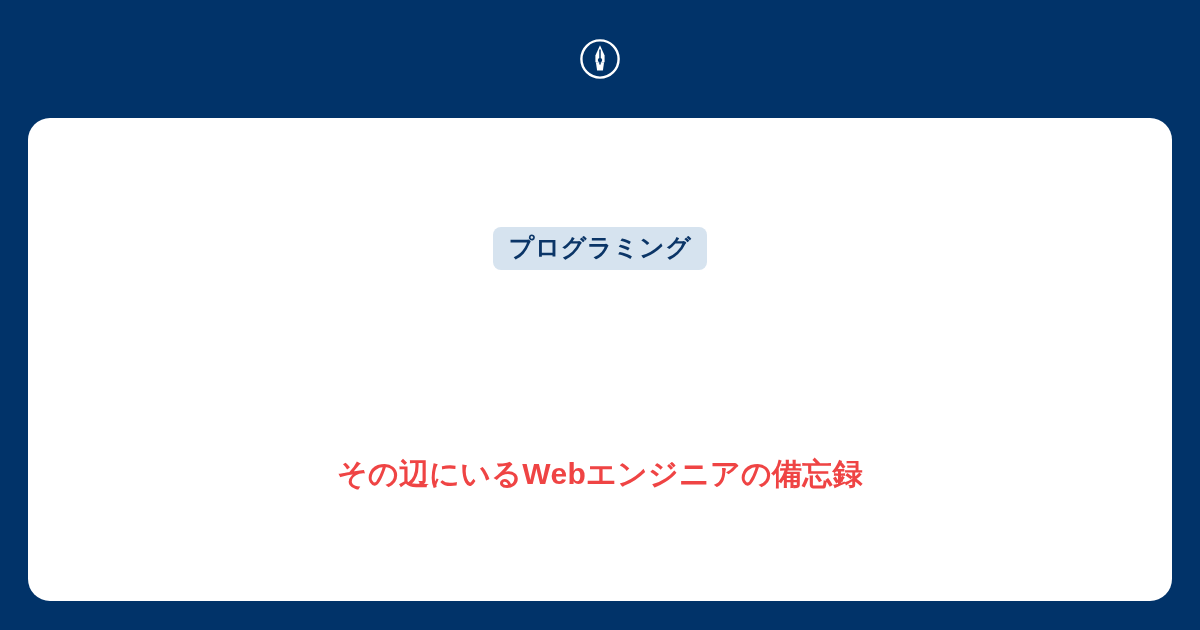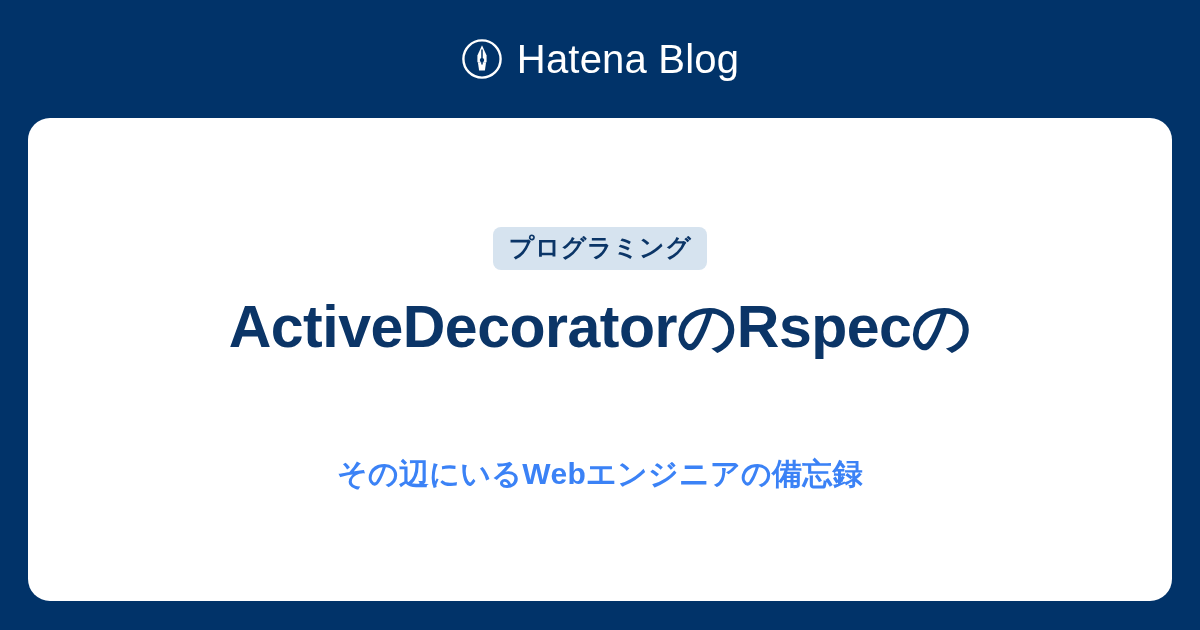--- a/index.html
+++ b/index.html
@@ -93,21 +93,21 @@
     font-weight: 700;
     line-height: 1.22;
     text-align: center;
     letter-spacing: -0.5px;
     max-width: 1000px;
     margin: 0;
     word-break: break-word;
   }
 
   .blog-title {
-    color: #3b82f6;
+    color: #ef4444;
     font-size: 30px;
     font-weight: 700;
     line-height: 1.2;
     text-align: center;
     letter-spacing: 0.3px;
     margin-top: 92px;
     white-space: nowrap;
   }
 </style>
 </head>
@@ -118,28 +118,27 @@
   <div class="brand">
     <span>
       <svg class="brand-logo" viewBox="0 0 42 42" xmlns="http://www.w3.org/2000/svg" aria-hidden="true">
         <circle cx="21" cy="21" r="18.6" fill="none" stroke="#ffffff" stroke-width="2.4"></circle>
         <path d="M21 7.2 L25.6 17.6 L25.6 24.2 L16.4 24.2 L16.4 17.6 Z" fill="#ffffff"></path>
         <path d="M16.9 24.2 L25.1 24.2 L23.9 32.6 L18.1 32.6 Z" fill="#ffffff"></path>
         <line x1="21" y1="11.5" x2="21" y2="26.5" stroke="#013369" stroke-width="1.5"></line>
         <circle cx="21" cy="22.1" r="2.2" fill="#013369"></circle>
       </svg>
     </span>
-    <span class="brand-name">Hatena Blog</span>
   </div>
 
   <div class="card">
     <div class="card-inner">
 
       <span class="category-badge">プログラミング</span>
 
-      <h1 class="entry-title"><span>ActiveDecoratorのRspecの</span><br></h1>
+      <h1 class="entry-title"><br></h1>
 
       <div class="blog-title">その辺にいるWebエンジニアの備忘録</div>
 
     </div>
   </div>
 
 </div>
 
 </body></html>

